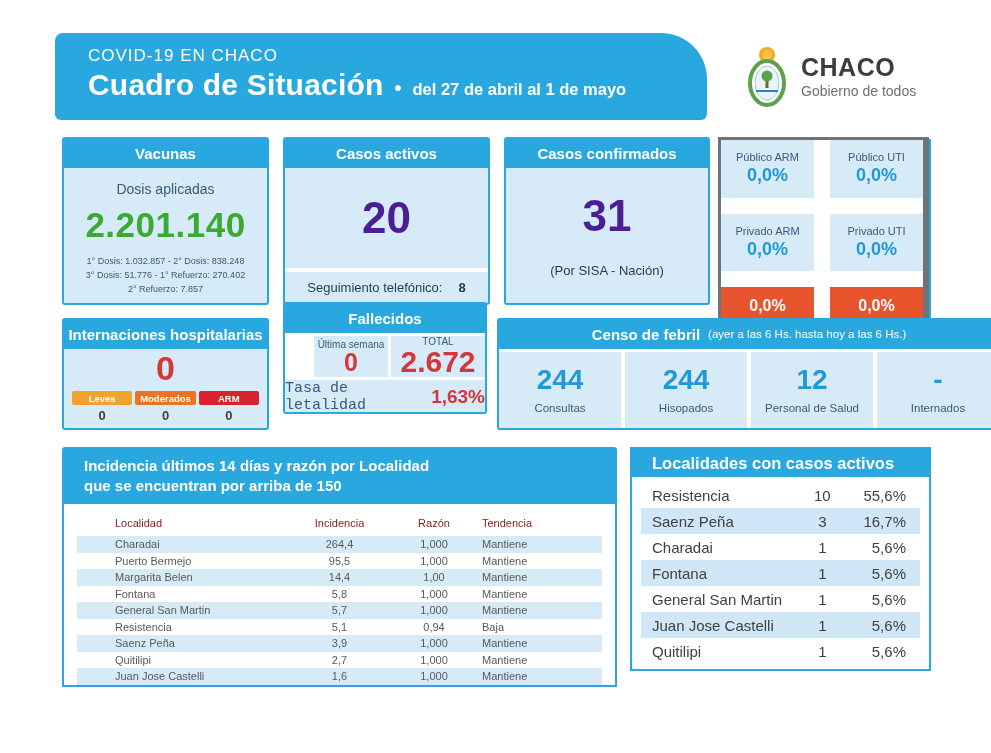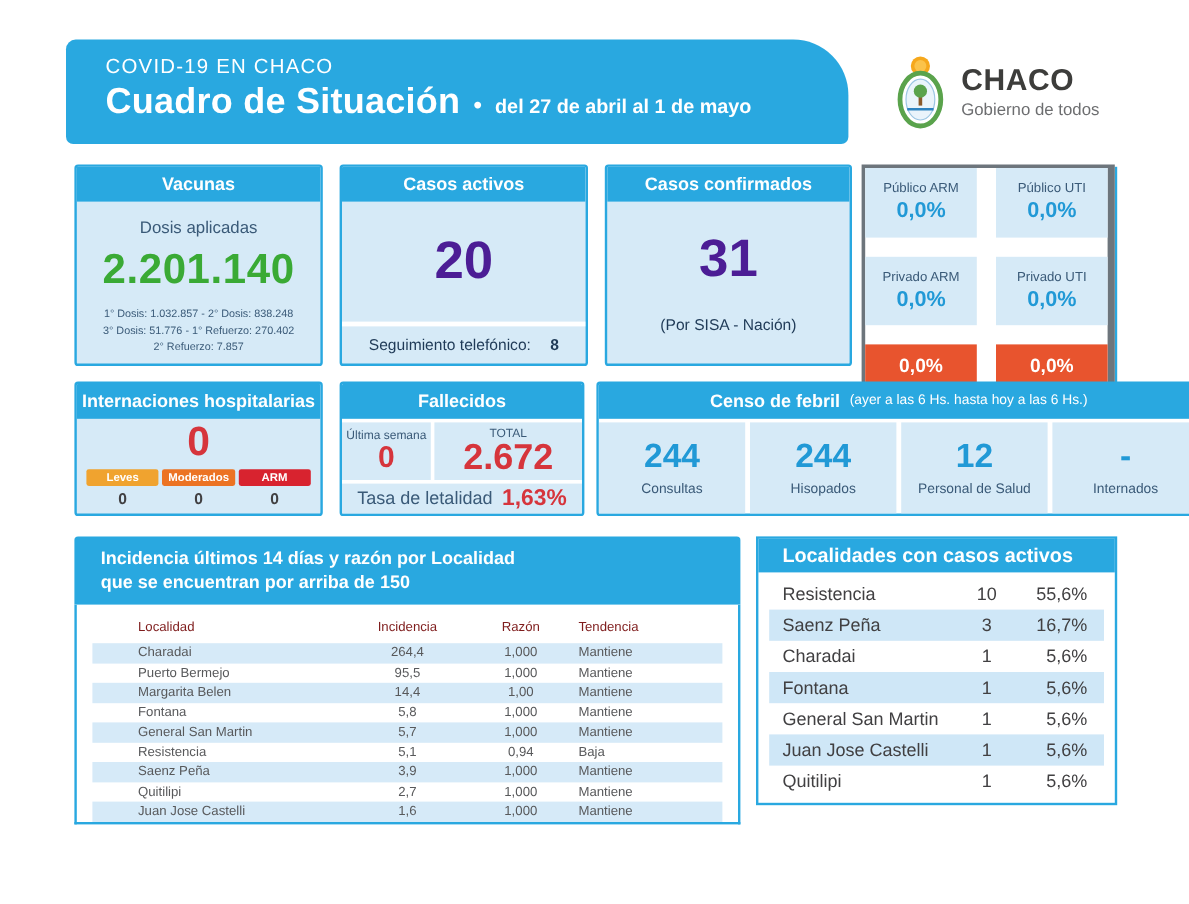--- a/index.html
+++ b/index.html
@@ -58,30 +58,30 @@
   
   .internaciones{left:62px;top:318px;width:207px;height:112px;}
   .int-value{font-size:34px;font-weight:bold;color:#d6353c;text-align:center;margin-top:1px;line-height:1.1;}
   .chips-row{display:flex;gap:3px;margin:4px 8px 0 8px;}
   .chip-col{flex:1;display:flex;flex-direction:column;align-items:center;}
   .chip{width:100%;height:14px;border-radius:2px;color:#fff;font-size:9.5px;font-weight:bold;
         display:flex;align-items:center;justify-content:center;box-sizing:border-box;}
   .chip-value{font-size:13px;font-weight:bold;color:#414042;margin-top:3px;}
 
   
-  .fallecidos{left:283px;top:318px;width:204px;height:112px;background:#fff;
+  .fallecidos{left:283px;top:302px;width:204px;height:112px;background:#fff;
               display:flex;flex-direction:column;}
-  .fall-main{display:grid;grid-template-columns:74px 1fr;gap:3px;margin-top:3px;height:48px;}
+  .fall-main{display:grid;grid-template-columns:74px 1fr;gap:3px;margin-top:3px;height:48px;margin-left:29px;}
   .fall-cell{background:#d6eaf7;display:flex;flex-direction:column;align-items:center;justify-content:center;}
   .fall-label{font-size:10px;color:#3a5a78;}
   .fall-week-value{font-size:25px;font-weight:bold;color:#d6353c;line-height:1;}
   .fall-total-value{font-size:30px;font-weight:bold;color:#d6353c;line-height:1;}
   .fall-rate{background:#d6eaf7;flex:1;margin-top:3px;display:flex;align-items:center;
              justify-content:center;gap:8px;}
-  .fall-rate-label{font-size:15px;color:#3a5a78;}
+  .fall-rate-label{font-size:15px;color:#3a5a78;font-family:Liberation Mono, monospace;}
   .fall-rate-value{font-size:19px;font-weight:bold;color:#d6353c;}
 
   
   .censo{left:497px;top:318px;width:504px;height:112px;background:#fff;display:flex;flex-direction:column;}
   .censo-header{display:flex;align-items:center;justify-content:center;gap:8px;}
   .censo-note{font-weight:normal;font-size:11.5px;}
   .censo-body{flex:1;display:grid;grid-template-columns:1fr 1fr 1fr 1fr;gap:4px;margin-top:3px;}
   .censo-cell{background:#d6eaf7;display:flex;flex-direction:column;align-items:center;justify-content:center;}
   .censo-value{font-size:28px;font-weight:bold;color:#2199d6;line-height:1;}
   .censo-label{font-size:11.5px;color:#3a5a78;margin-top:8px;}

